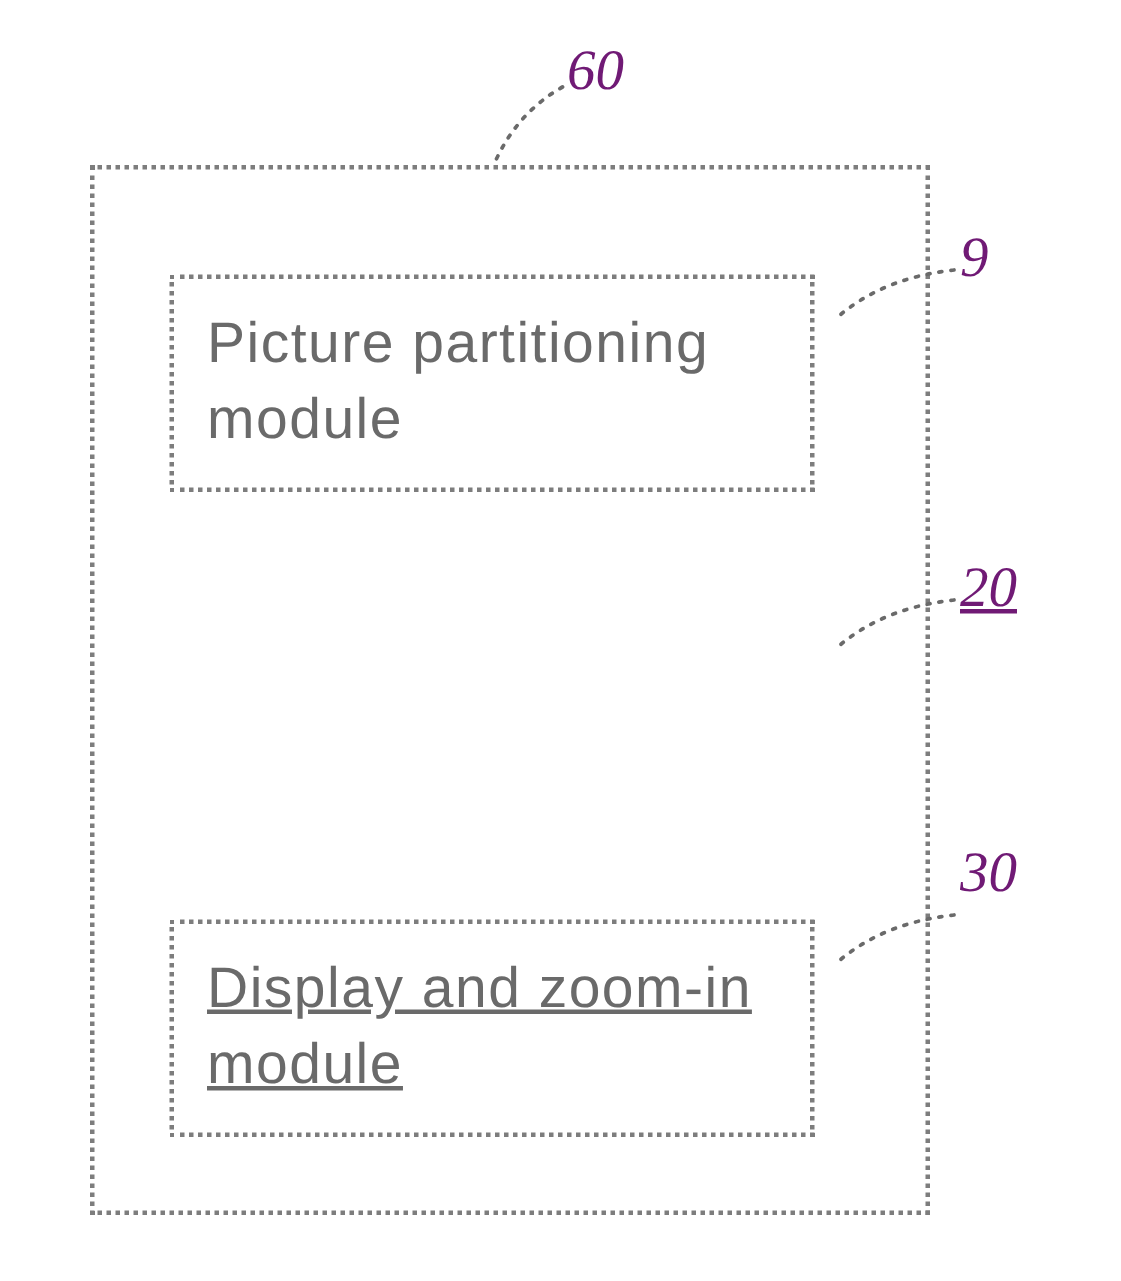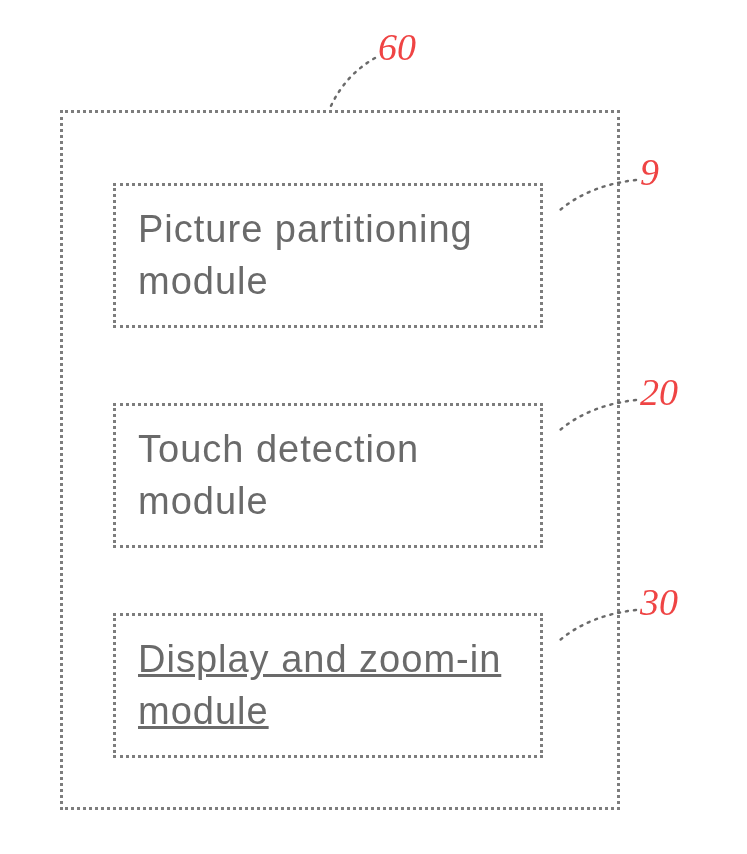--- a/index.html
+++ b/index.html
@@ -27,40 +27,40 @@
   }
   .module-box {
     position: absolute;
     left: 50px;
     width: 430px;
     height: 145px;
     border: 3px dotted #7d7d7d;
     box-sizing: border-box;
     padding: 18px 22px;
     display: flex;
-    align-items: flex-end;
+    align-items: flex-start;
     font-size: 38px;
     line-height: 1.35;
     letter-spacing: 1px;
   }
   .module-1 { top: 70px; }
   .module-2 { top: 290px; }
   .module-3 { top: 500px; text-decoration: underline; }
 
   .ref-label {
     position: absolute;
     font-family: "Brush Script MT", "Lucida Handwriting", cursive;
     font-style: italic;
     font-size: 38px;
-    color: #ef4444;
+    color: #701a75;
   }
   .ref-60 { left: 378px; top: 25px; }
   .ref-10 { left: 640px; top: 150px; }
-  .ref-20 { left: 640px; top: 370px; }
-  .ref-30 { left: 640px; top: 580px; text-align: center; }
+  .ref-20 { left: 640px; top: 370px; text-decoration: underline; }
+  .ref-30 { left: 640px; top: 560px; text-align: center; }
 
   svg.leader {
     position: absolute;
     overflow: visible;
     pointer-events: none;
   }
 </style>
 </head>
 <body>
 
@@ -70,23 +70,20 @@
   <svg class="leader" style="left:0;top:0" width="747" height="854">
     <path d="M 375 58 Q 345 75 330 108" stroke="#6a6a6a" stroke-width="2.5" fill="none" stroke-dasharray="2 6" stroke-linecap="round"></path>
   </svg>
 
   <div class="outer-box">
 
     <div class="module-box module-1">
       <span>Picture partitioning module</span>
     </div>
 
-    <div class="module-box module-2">
-      <span>Touch detection module</span>
-    </div>
 
     <div class="module-box module-3">
       <span>Display and zoom-in module</span>
     </div>
 
   </div>
 
   <div class="ref-label ref-10">9</div>
   <svg class="leader" style="left:0;top:0" width="747" height="854">
     <path d="M 636 180 Q 590 185 560 210" stroke="#6a6a6a" stroke-width="2.5" fill="none" stroke-dasharray="2 6" stroke-linecap="round"></path>

